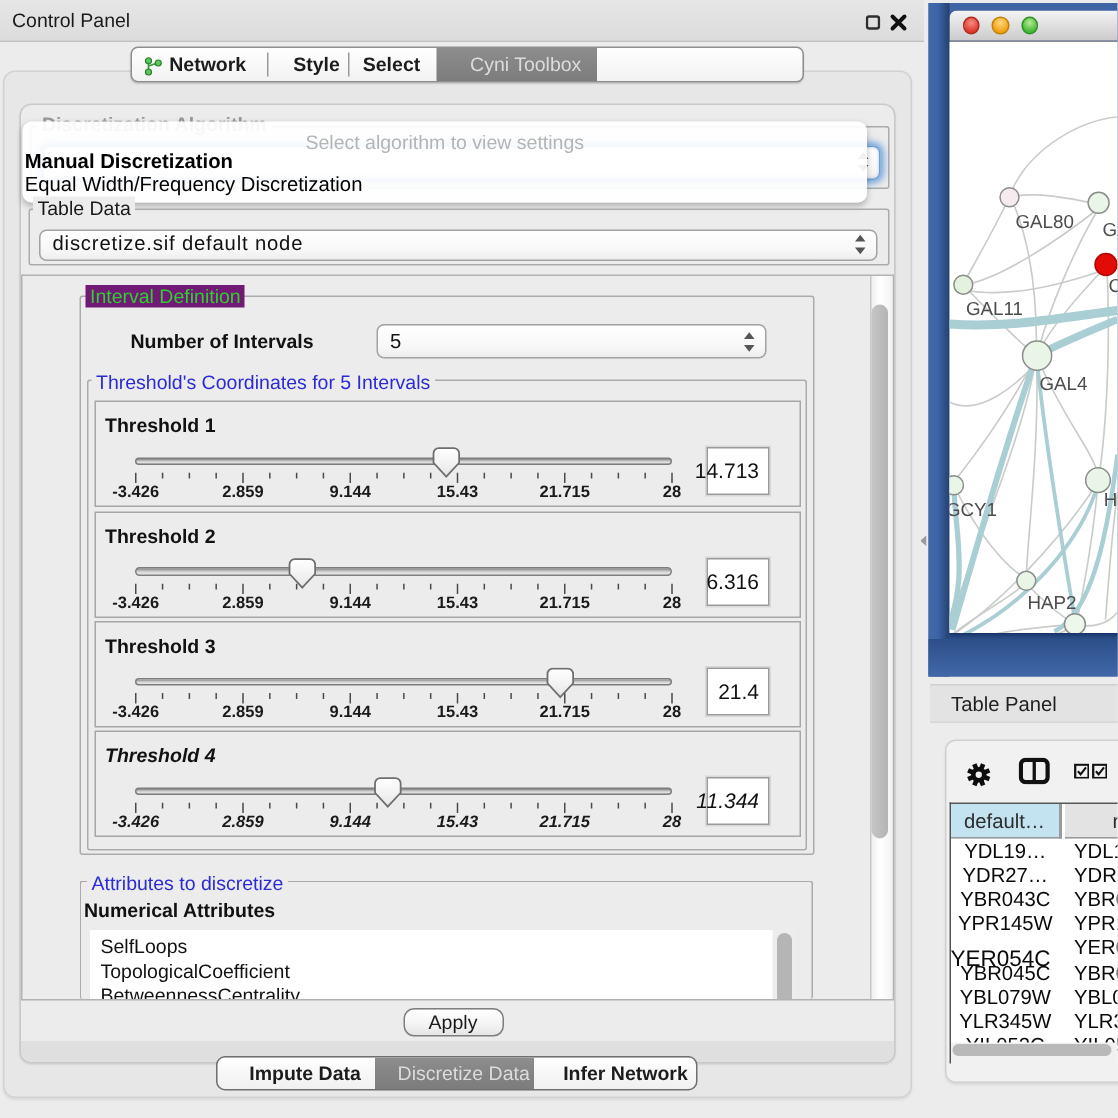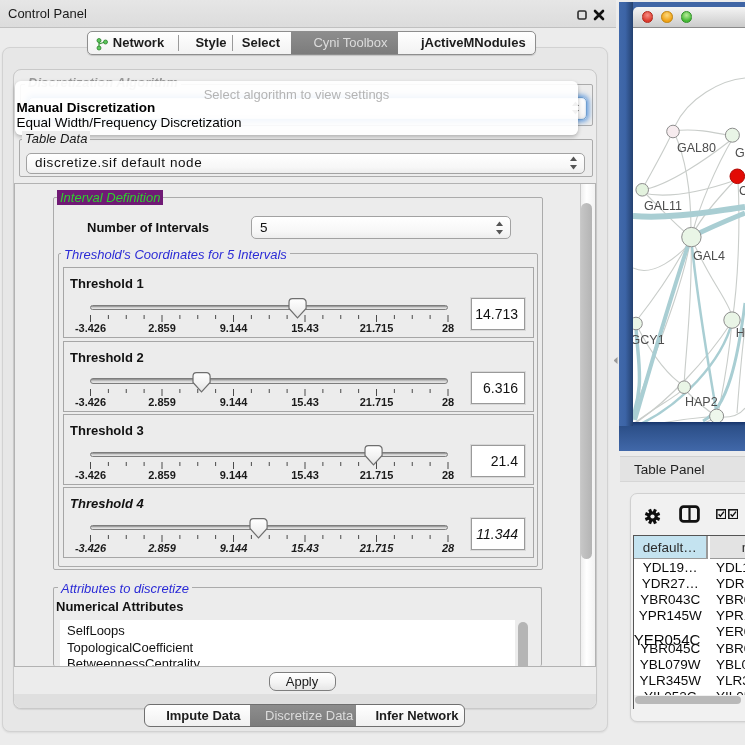--- a/index.html
+++ b/index.html
@@ -6,21 +6,21 @@
   font-family:"Liberation Sans", sans-serif; }
 .abs { position:absolute; }
 #titlebar { position:absolute; left:0; top:0; width:616px; height:28px;
   background:linear-gradient(#e6e6e6,#dcdcdc); border-bottom:1px solid #c0c0c0; }
 #titlebar .t { position:absolute; left:8px; top:6px; font-size:13px; color:#1a1a1a; }
 #outerpanel { position:absolute; left:2px; top:47px; width:606px; height:685px;
   background:#e7e7e7; border:1px solid #d2d2d2; border-radius:8px; box-shadow:0 1px 2px rgba(0,0,0,0.08);}
 #innerpanel { position:absolute; left:12.5px; top:69px; width:584px; height:640px;
   background:#ececec; border:1px solid #c9c9c9; border-radius:8px; box-shadow:0 1px 1px rgba(0,0,0,0.08);}
 .gbox { position:absolute; border:1px solid #ababab; border-radius:2px; }
-.gtitle { position:absolute; font-size:13px; background:transparent; padding:0 3px;font-style:italic; }
+.gtitle { position:absolute; font-size:13px; background:transparent; padding:0 3px; }
 .combo { position:absolute; background:linear-gradient(#ffffff,#f7f7f7 70%,#ededed);
   border:1px solid #a2a2a2; border-radius:5px; }
 .combo .combotext { position:absolute; top:50%; transform:translateY(-54%); color:#111; }
 .combo .arrows { position:absolute; right:6px; top:50%; transform:translateY(-50%); }
 #tabbar { position:absolute; left:87px; top:30.5px; width:448.5px; height:24px;
   background:linear-gradient(#ffffff,#f2f2f2); border:1px solid #8e8e8e; border-radius:5px;
   box-shadow:0 1px 1px rgba(0,0,0,0.15); overflow:hidden;}
 .seg { position:absolute; top:0; height:100%; font-size:13px; font-weight:bold; color:#1c1c1c;
   display:flex; align-items:center; justify-content:center;padding-left:12px; }
 .seg.dark { background:linear-gradient(#8d8d8d,#7c7c7c); color:#dcdcdc; font-weight:normal;}
@@ -29,21 +29,21 @@
   background:linear-gradient(#ffffff,#f0f0f0); border:1px solid #6f6f6f; border-radius:6px;
   overflow:hidden; }
 .tpanel { position:absolute; left:63px; width:471px; height:71px;
   border:1px solid #a6a6a6; background:#ececec; }
 .ttitle { position:absolute; left:6px; top:8px; font-size:13px; font-weight:bold; color:#111; }
 .track { position:absolute; left:25.5px; top:36.5px; width:358px; height:5.5px;
   border:1px solid #7d7d7d; border-radius:3px; background:linear-gradient(#858585,#d5d5d5 55%,#e8e8e8); }
 .ticks { position:absolute; left:0px; top:47px; }
 .tlab { position:absolute; top:54px; width:60px; text-align:center; font-size:11px; font-weight:bold; color:#1a1a1a; }
 .thumb { position:absolute; top:30px; }
-.vbox { position:absolute; left:407px; top:30px; width:54px; height:32px; background:#fff;
+.vbox { position:absolute; left:407px; top:30px; width:42px; height:32px; background:#fff;
   border:1px solid #9a9a9a; box-shadow:0 0 0 1px #d8d8d8; }
 .vbox span { position:absolute; right:6px; top:50%; transform:translateY(-52%); font-size:14px; color:#111; }
 #popup { position:absolute; left:15px; top:80.5px; width:563px; height:54px;
   background:rgba(255,255,255,0.92); border-radius:6px; box-shadow:0 2px 4px rgba(0,0,0,0.25); }
 </style></head>
 <body>
 
 <div id="titlebar">
     <span class="t">Control Panel</span>
 <svg class="abs" style="left:577px;top:10px;" width="10" height="10" viewBox="0 0 10 10">
@@ -60,21 +60,20 @@
 <div class="seg" style="left:0px;width:90px;padding-left:11px;">Network</div>
 <svg class="abs" style="left:7px;top:5px;" width="14" height="15" viewBox="0 0 14 15">
       <path d="M4,3.5 L4,11 M4,7 L10,5" stroke="#3a9b3a" stroke-width="1.2" fill="none"></path>
       <circle cx="4" cy="3.5" r="2" fill="#5cc95c" stroke="#2c7d2c" stroke-width="0.8"></circle>
       <circle cx="4" cy="11" r="2" fill="#5cc95c" stroke="#2c7d2c" stroke-width="0.8"></circle>
       <circle cx="10.5" cy="5" r="2" fill="#5cc95c" stroke="#2c7d2c" stroke-width="0.8"></circle>
     </svg>
 <div class="seg" style="left:90px;width:54px;">Style</div>
 <div class="seg" style="left:144px;width:46px;">Select</div>
 <div class="seg dark" style="left:203px;width:107px;">Cyni Toolbox</div>
-<div class="seg" style="left:310px;width:138.5px;">jActiveMNodules</div>
 <div class="sep" style="left:90px;"></div>
     <div class="sep" style="left:144px;"></div>
 </div>
 <div class="gbox" style="left:20px;top:84px;width:572.5px;height:42px;"></div>
 <div class="gtitle" style="left:25px;top:75px;font-weight:bold;color:#999;background:#ececec;">Discretization Algorithm</div>
 <div class="combo" style="left:28px;top:96.5px;width:559px;height:23.5px;box-shadow:0 0 5px 2px rgba(80,145,220,0.85), inset 0 0 2px 0 rgba(80,145,220,0.5);border-color:#6f9fd0;">
 <span class="combotext" style="font-size:13.5px;left:8px;"></span>
 <svg class="arrows" width="9" height="14" viewBox="0 0 9 14">
       <path d="M4.5,0.5 L8,5 H1 Z" fill="#555"></path>
       <path d="M4.5,13.5 L8,9 H1 Z" fill="#555"></path>

